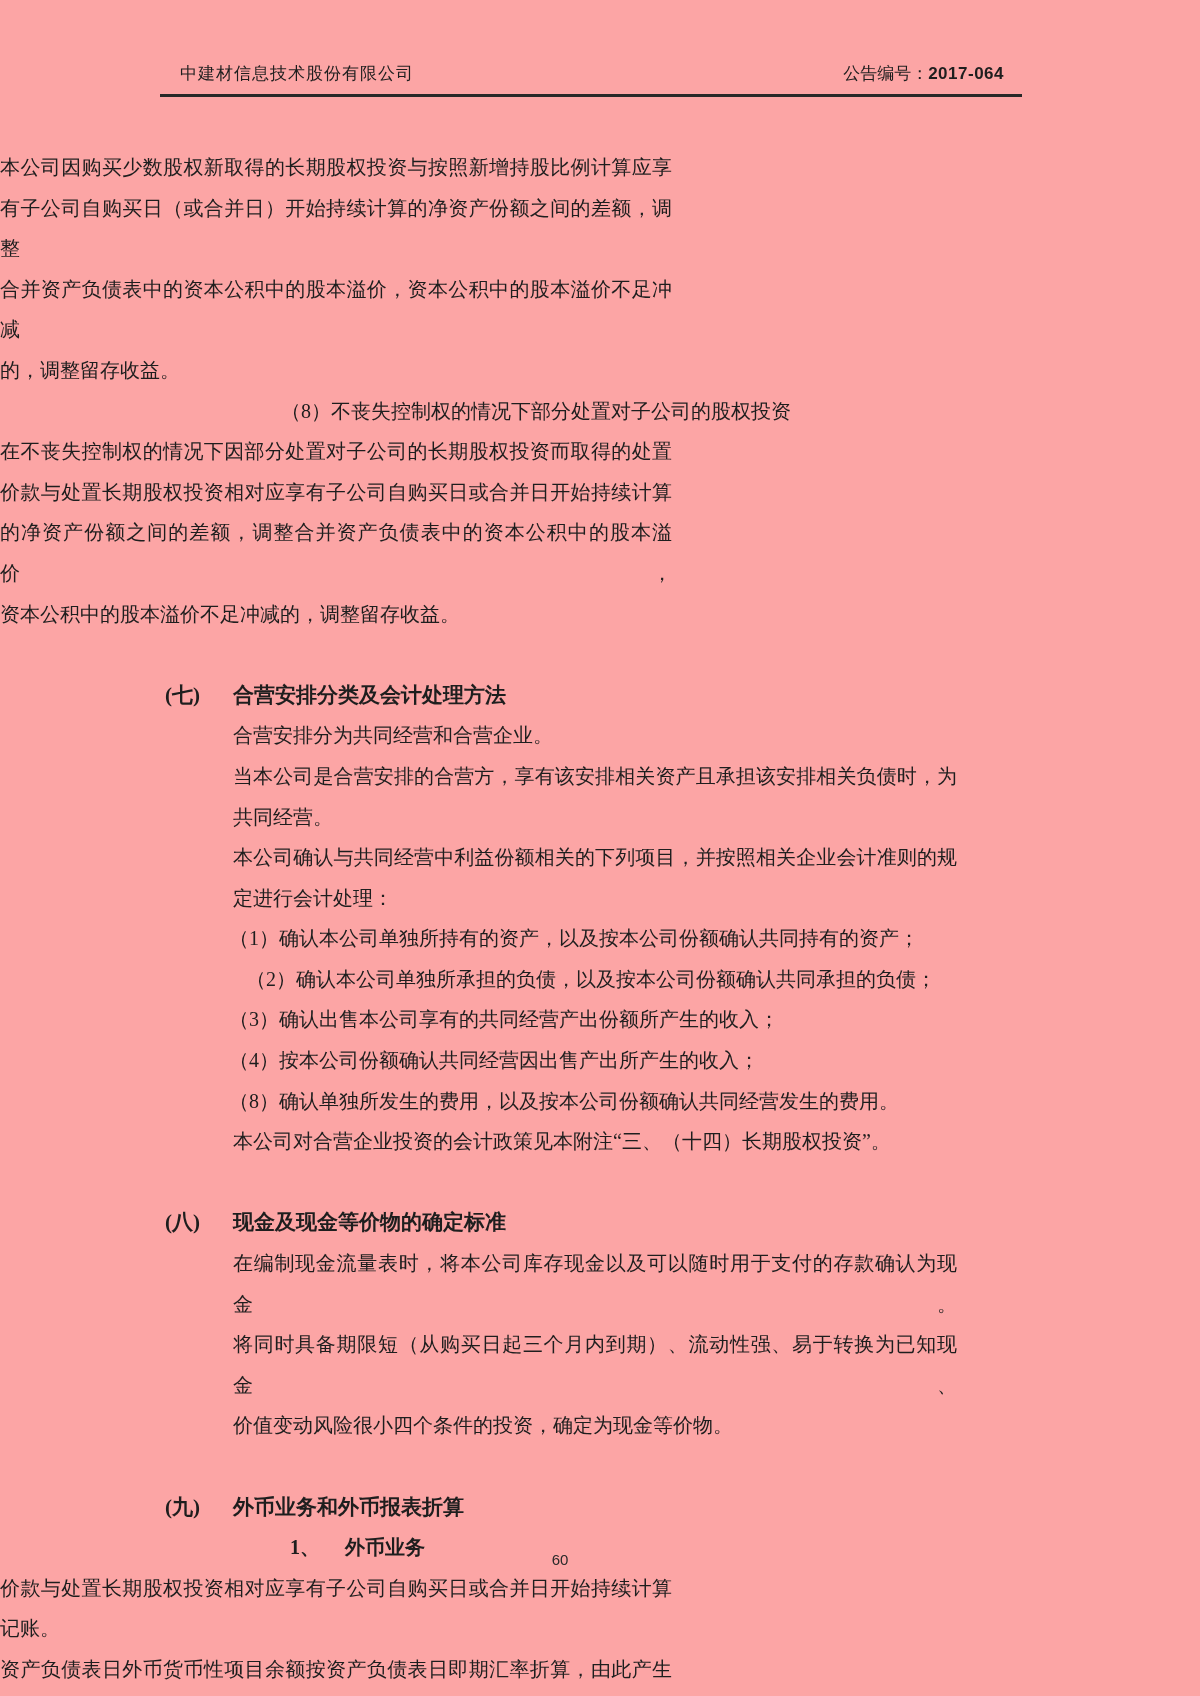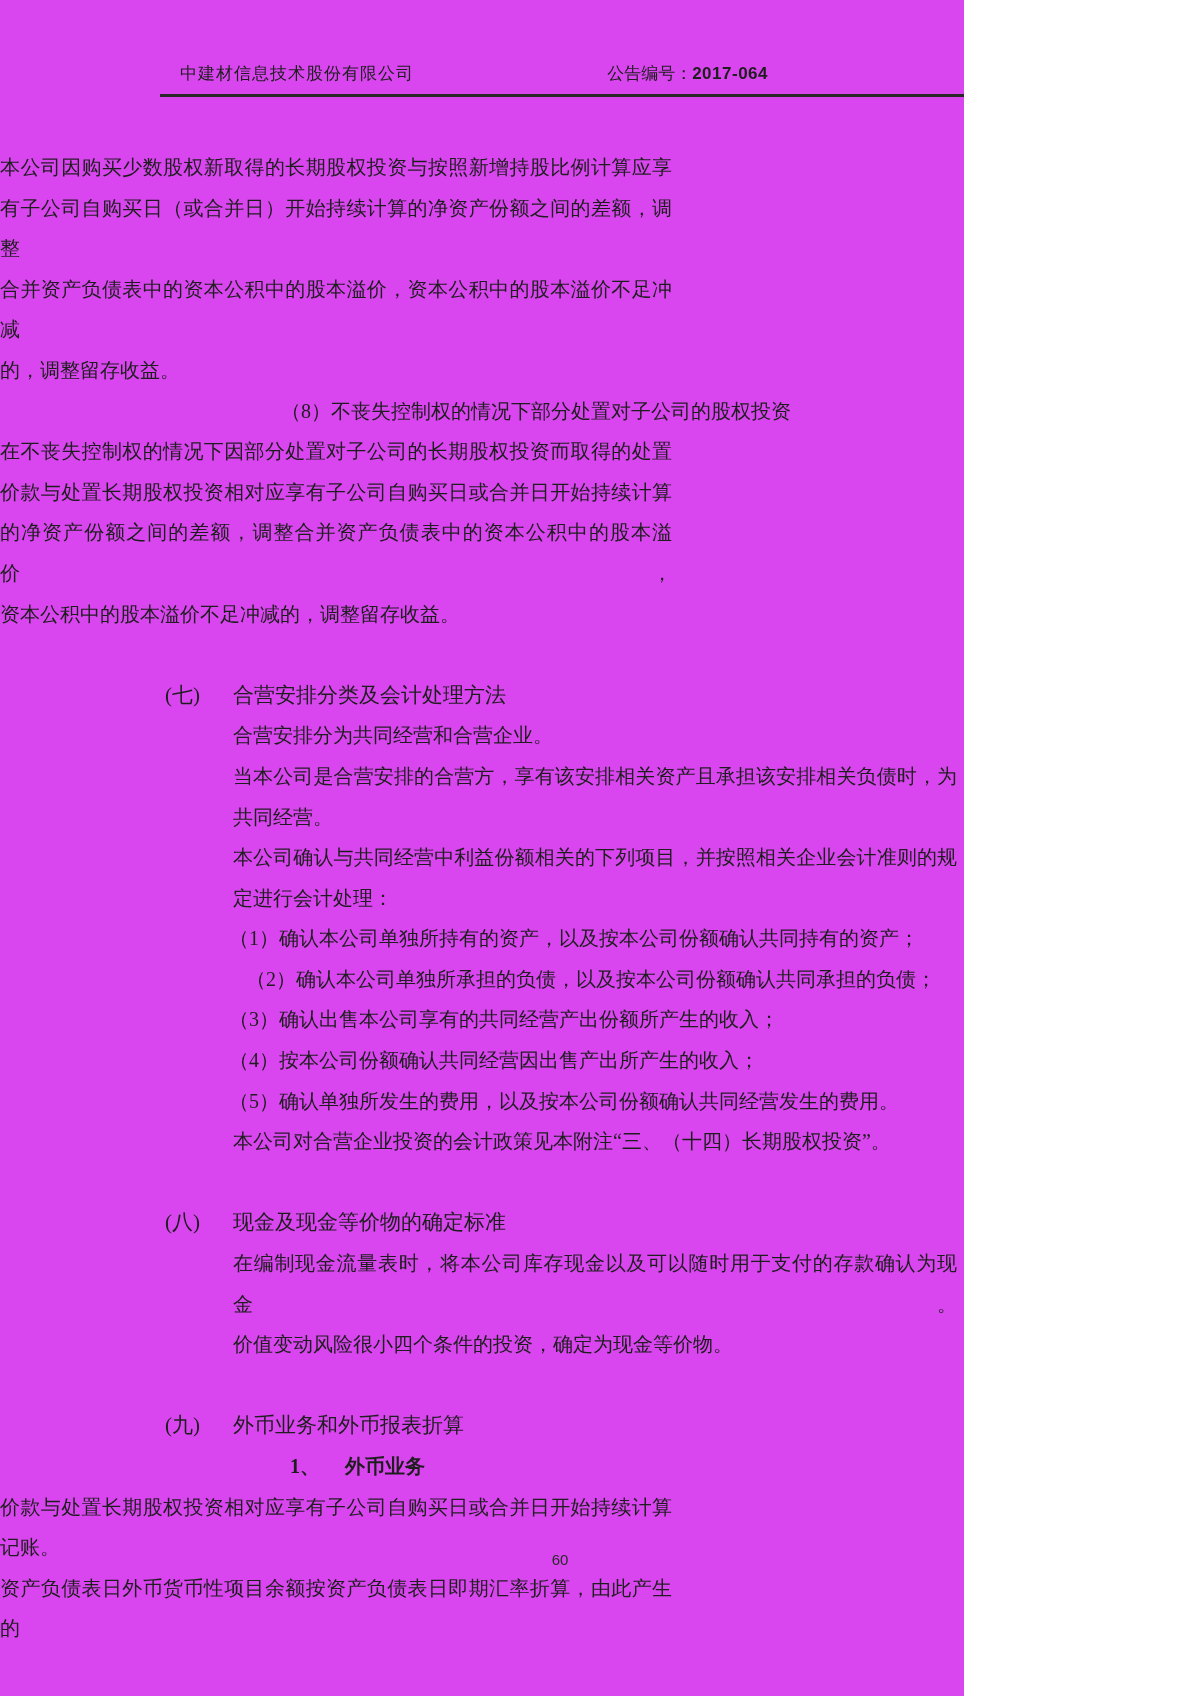--- a/index.html
+++ b/index.html
@@ -1,19 +1,19 @@
 <!DOCTYPE html>
 <html><head>
 <meta charset="utf-8">
 <style>
   html,body { margin:0; padding:0; background:#ffffff; }
   .page {
     position:relative;
-    width:964px; height:1696px;
-    background:#d946ef;
+    width:1200px; height:1696px;
+    background:#fca5a5;
     color:#1e1e1e;
     font-family:"Liberation Serif","DejaVu Serif",serif;
     overflow:hidden;
   }
   
   .hdr-company {
     position:absolute; left:180px; top:63px;
     font-size:17px; line-height:22px; letter-spacing:1px;
   }
   .hdr-notice {
@@ -35,21 +35,21 @@
     white-space:nowrap;
   }
   .fill {
     white-space:normal;
     text-align:justify; text-align-last:justify;
     overflow:hidden;
   }
   .indent-a { width:672px; }   
   .indent-b { margin-left:233px; width:724px; }   
   .gap { height:40.6px; }
-  .sec-head { margin-left:165px; line-height:40.6px; font-size:21px; font-weight:normal; }
+  .sec-head { margin-left:165px; line-height:40.6px; font-size:21px; font-weight:bold; }
   .sec-head .marker { display:inline-block; width:68px; }
   .sub-head { margin-left:290px; line-height:40.6px; font-size:20px; font-weight:bold; }
   .sub-head .marker { display:inline-block; width:55px; }
   
   .page-num {
     position:absolute; top:1551px; left:165px; width:790px;
     text-align:center; font-size:15px; color:#2a2a2a;
     font-family:"Liberation Sans","DejaVu Sans",sans-serif;
   }
 </style>
@@ -82,29 +82,30 @@
       <div class="sec-head"><span class="marker">(七)</span><span>合营安排分类及会计处理方法</span></div>
       <div class="ln indent-b">合营安排分为共同经营和合营企业。</div>
       <div class="ln indent-b fill">当本公司是合营安排的合营方，享有该安排相关资产且承担该安排相关负债时，为</div>
       <div class="ln indent-b">共同经营。</div>
       <div class="ln indent-b fill">本公司确认与共同经营中利益份额相关的下列项目，并按照相关企业会计准则的规</div>
       <div class="ln indent-b">定进行会计处理：</div>
       <div class="ln indent-b" style="margin-left:229px;">（1）确认本公司单独所持有的资产，以及按本公司份额确认共同持有的资产；</div>
       <div class="ln indent-b" style="margin-left:229px;text-align:center;">（2）确认本公司单独所承担的负债，以及按本公司份额确认共同承担的负债；</div>
       <div class="ln indent-b" style="margin-left:229px;">（3）确认出售本公司享有的共同经营产出份额所产生的收入；</div>
       <div class="ln indent-b" style="margin-left:229px;">（4）按本公司份额确认共同经营因出售产出所产生的收入；</div>
-      <div class="ln indent-b" style="margin-left:229px;">（5）确认单独所发生的费用，以及按本公司份额确认共同经营发生的费用。</div>
+      <div class="ln indent-b" style="margin-left:229px;">（8）确认单独所发生的费用，以及按本公司份额确认共同经营发生的费用。</div>
       <div class="ln indent-b">本公司对合营企业投资的会计政策见本附注“三、（十四）长期股权投资”。</div>
     </div>
 
     <div class="gap"></div>
 
     <div>
       <div class="sec-head"><span class="marker">(八)</span><span>现金及现金等价物的确定标准</span></div>
       <div class="ln indent-b fill">在编制现金流量表时，将本公司库存现金以及可以随时用于支付的存款确认为现金。</div>
+      <div class="ln indent-b fill">将同时具备期限短（从购买日起三个月内到期）、流动性强、易于转换为已知现金、</div>
       <div class="ln indent-b">价值变动风险很小四个条件的投资，确定为现金等价物。</div>
     </div>
 
     <div class="gap"></div>
 
     <div>
       <div class="sec-head"><span class="marker">(九)</span><span>外币业务和外币报表折算</span></div>
       <div class="sub-head"><span class="marker">1、</span><span>外币业务</span></div>
       <div class="ln indent-a fill">价款与处置长期股权投资相对应享有子公司自购买日或合并日开始持续计算</div>
       <div class="ln indent-a">记账。</div>

